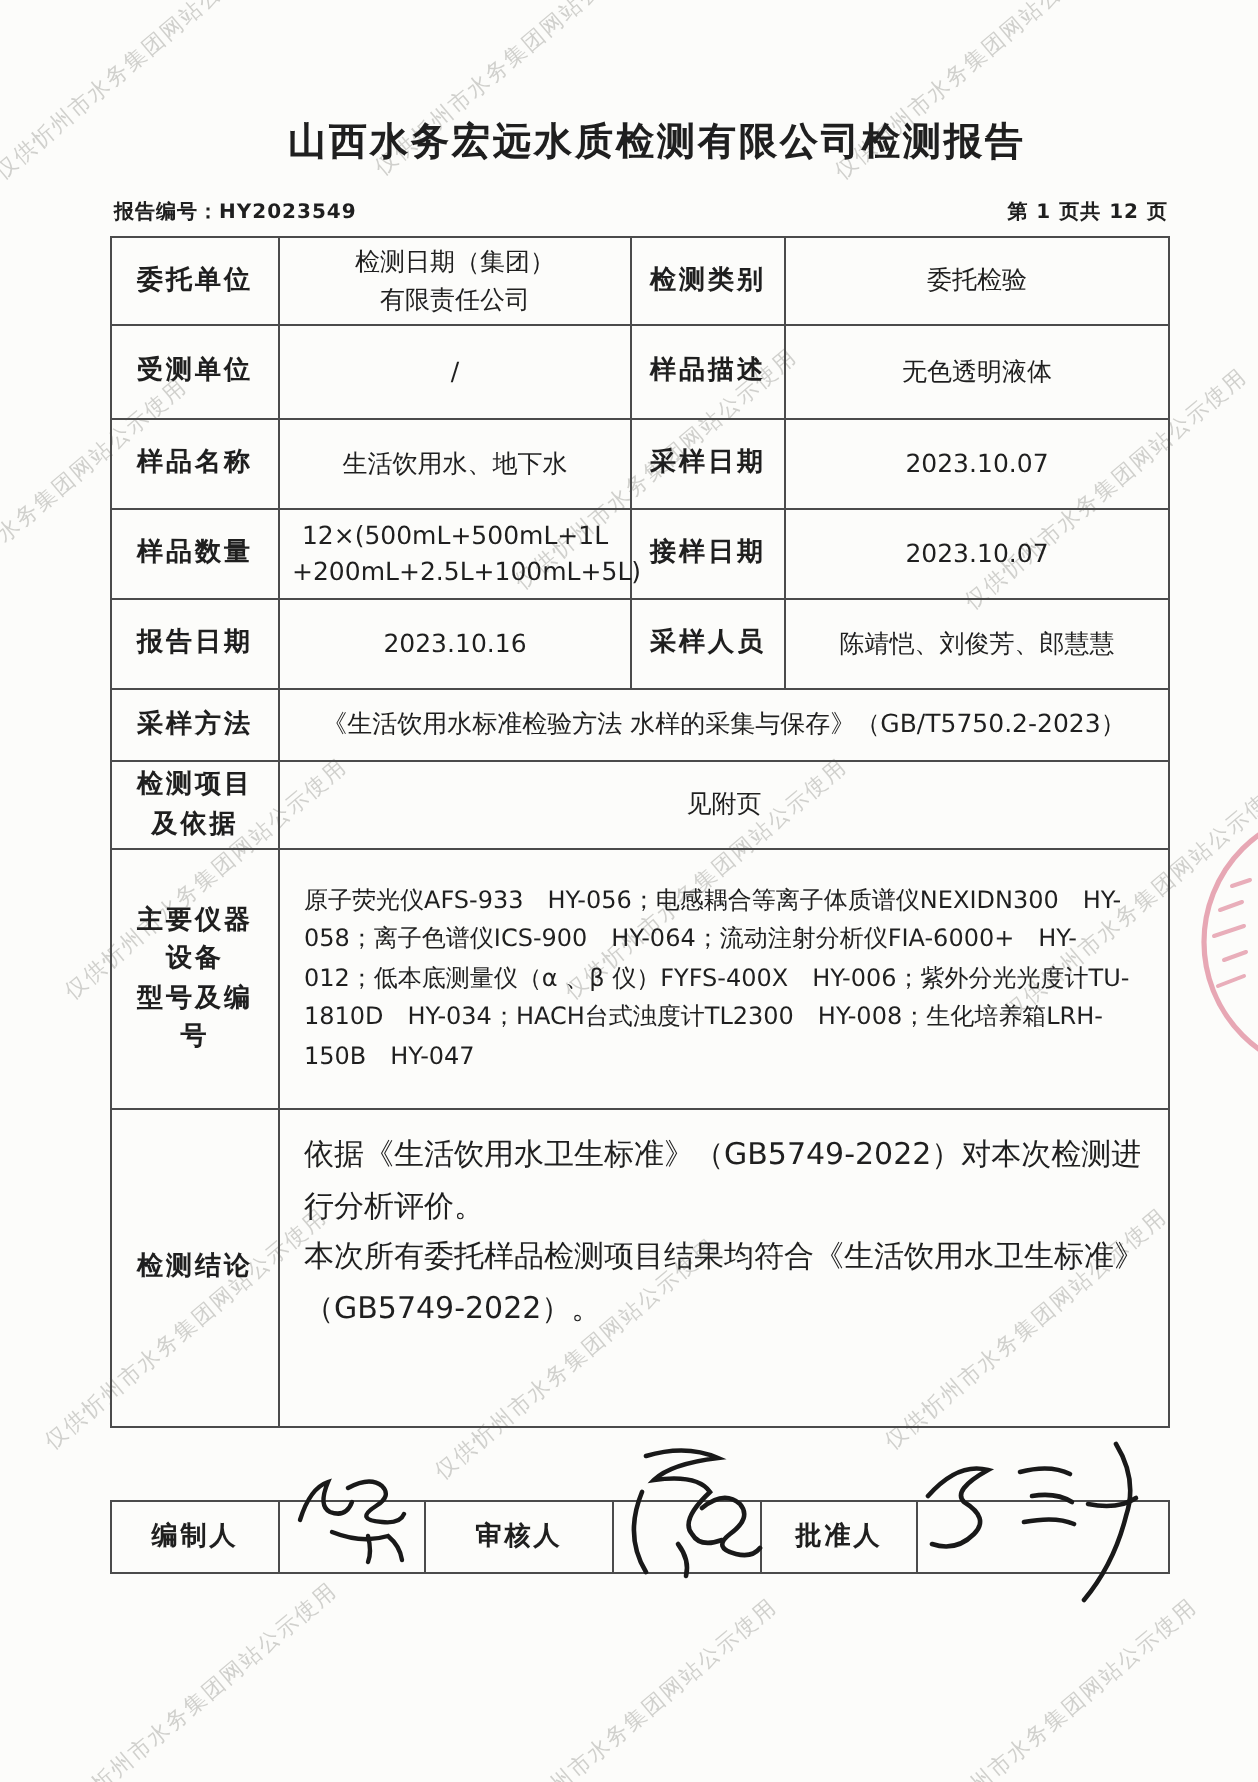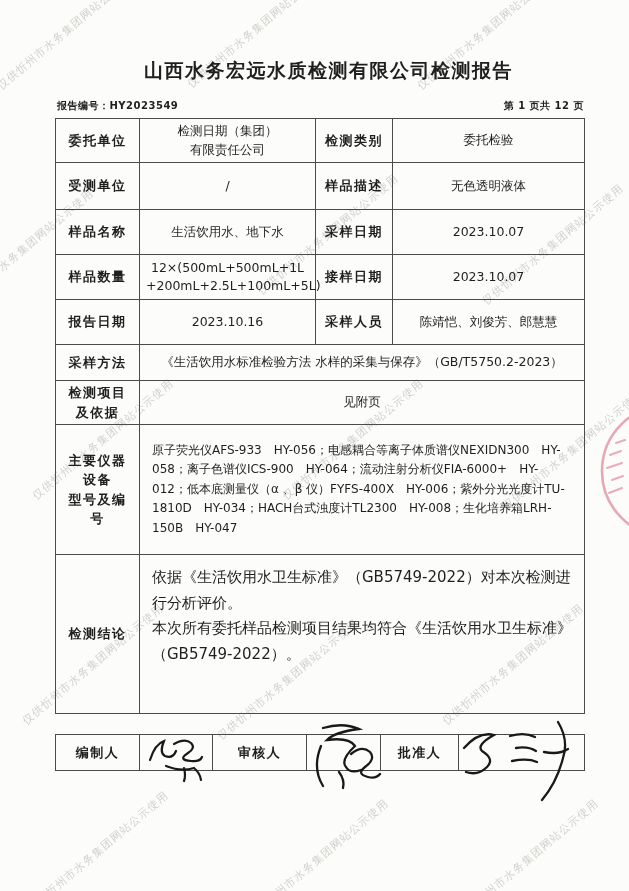--- a/index.html
+++ b/index.html
@@ -20,21 +20,21 @@
   .meta-row{
     position:absolute;top:99px;left:57px;width:527px;z-index:2;
     display:flex;justify-content:space-between;
     font-size:10px;font-weight:bold;letter-spacing:.5px;
   }
   table.doc{
     position:absolute;left:55px;width:529px;z-index:2;
     border-collapse:collapse;table-layout:fixed;
   }
   table.main{top:118px;}
-  table.sig{top:734px;}
+  table.sig{top:750px;}
   td{
     border:1px solid #4b4b4b;text-align:center;vertical-align:middle;
     font-size:12.5px;padding:2px 6px;white-space:pre-line;line-height:1.45;
     overflow:visible;
   }
   td.lbl{font-weight:bold;font-size:13px;letter-spacing:1.5px;line-height:1.5;}
   td.txt-left{text-align:left;padding:6px 12px;font-size:12px;line-height:1.62;}
   td.conclusion-val{text-align:left;padding:10px 12px 46px 12px;font-size:15px;line-height:1.7;}
   tr.r0{height:44px}tr.r1{height:47px}tr.r2{height:45px}tr.r3{height:45px}
   tr.r4{height:45px}tr.r5{height:45px}tr.r6{height:36px}tr.r7{height:42px}

